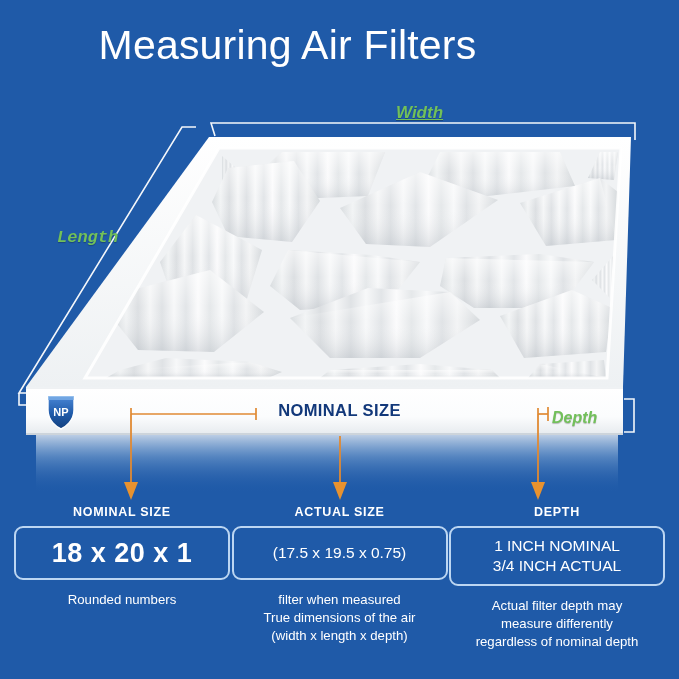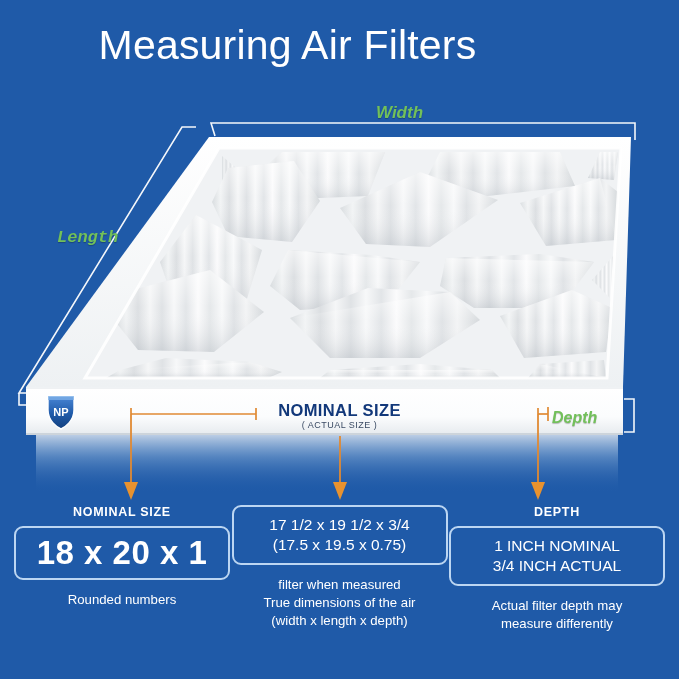--- a/index.html
+++ b/index.html
@@ -29,21 +29,21 @@
   
   .dim-label {
     position: absolute;
     color: #72c05a;
     font-weight: bold;
     font-style: italic;
     font-size: 17px;
     white-space: nowrap;
     text-shadow: 0 1px 1px rgba(0,0,0,.25);
   }
-  #lbl-width  { top: 103px; left: 376px; }
+  #lbl-width  { top: 103px; left: 396px; text-decoration: underline; }
   #lbl-length { top: 228px; left: 57px; font-family: Liberation Mono, monospace; }
   #lbl-depth  { top: 409px; left: 552px; font-size: 16px; }
 
   
   #filter-art {
     position: absolute;
     top: 0; left: 0;
     width: 679px; height: 679px;
   }
 
@@ -90,21 +90,21 @@
     border-radius: 9px;
     padding: 8px 6px;
     min-height: 54px;
     display: flex;
     flex-direction: column;
     align-items: center;
     justify-content: center;
   }
   .card-box .big {
     color: #ffffff;
-    font-size: 33px;
+    font-size: 27px;
     font-weight: bold;
     letter-spacing: .5px;
     line-height: 30px;
   }
   .card-box .med {
     color: #ffffff;
     font-size: 15.5px;
     line-height: 20px;
     white-space: nowrap;
   }
@@ -269,53 +269,53 @@
       <polygon points="531,482 545,482 538,500" stroke="none"></polygon>
     </g>
   </svg>
 
   <div class="dim-label" id="lbl-width">Width</div>
   <div class="dim-label" id="lbl-length">Length</div>
   <div class="dim-label" id="lbl-depth">Depth</div>
 
   <div id="nominal-front">
     <div class="main">NOMINAL SIZE</div>
-    <div class="sub">( ACTUAL SIZE )</div>
   </div>
 
   <div id="cards">
 
     <div class="card">
       <div class="card-title">NOMINAL SIZE</div>
       <div class="card-box">
         <div class="big">18 x 20 x 1</div>
       </div>
       <div class="card-caption">
         <div>Rounded numbers</div>
       </div>
     </div>
 
     <div class="card">
+      <div class="card-title">ACTUAL SIZE</div>
       <div class="card-box">
-        <div class="med">17 1/2 x 19 1/2 x 3/4</div>
         <div class="med">(17.5 x 19.5 x 0.75)</div>
       </div>
       <div class="card-caption">
         <div>filter when measured</div>
         <div>True dimensions of the air</div>
         <div>(width x length x depth)</div>
       </div>
     </div>
 
     <div class="card">
       <div class="card-title">DEPTH</div>
       <div class="card-box">
         <div class="med">1 INCH NOMINAL</div>
         <div class="med">3/4 INCH ACTUAL</div>
       </div>
       <div class="card-caption">
         <div>Actual filter depth may</div>
         <div>measure differently</div>
+        <div>regardless of nominal depth</div>
       </div>
     </div>
 
   </div>
 </div>
 
 </body></html>

